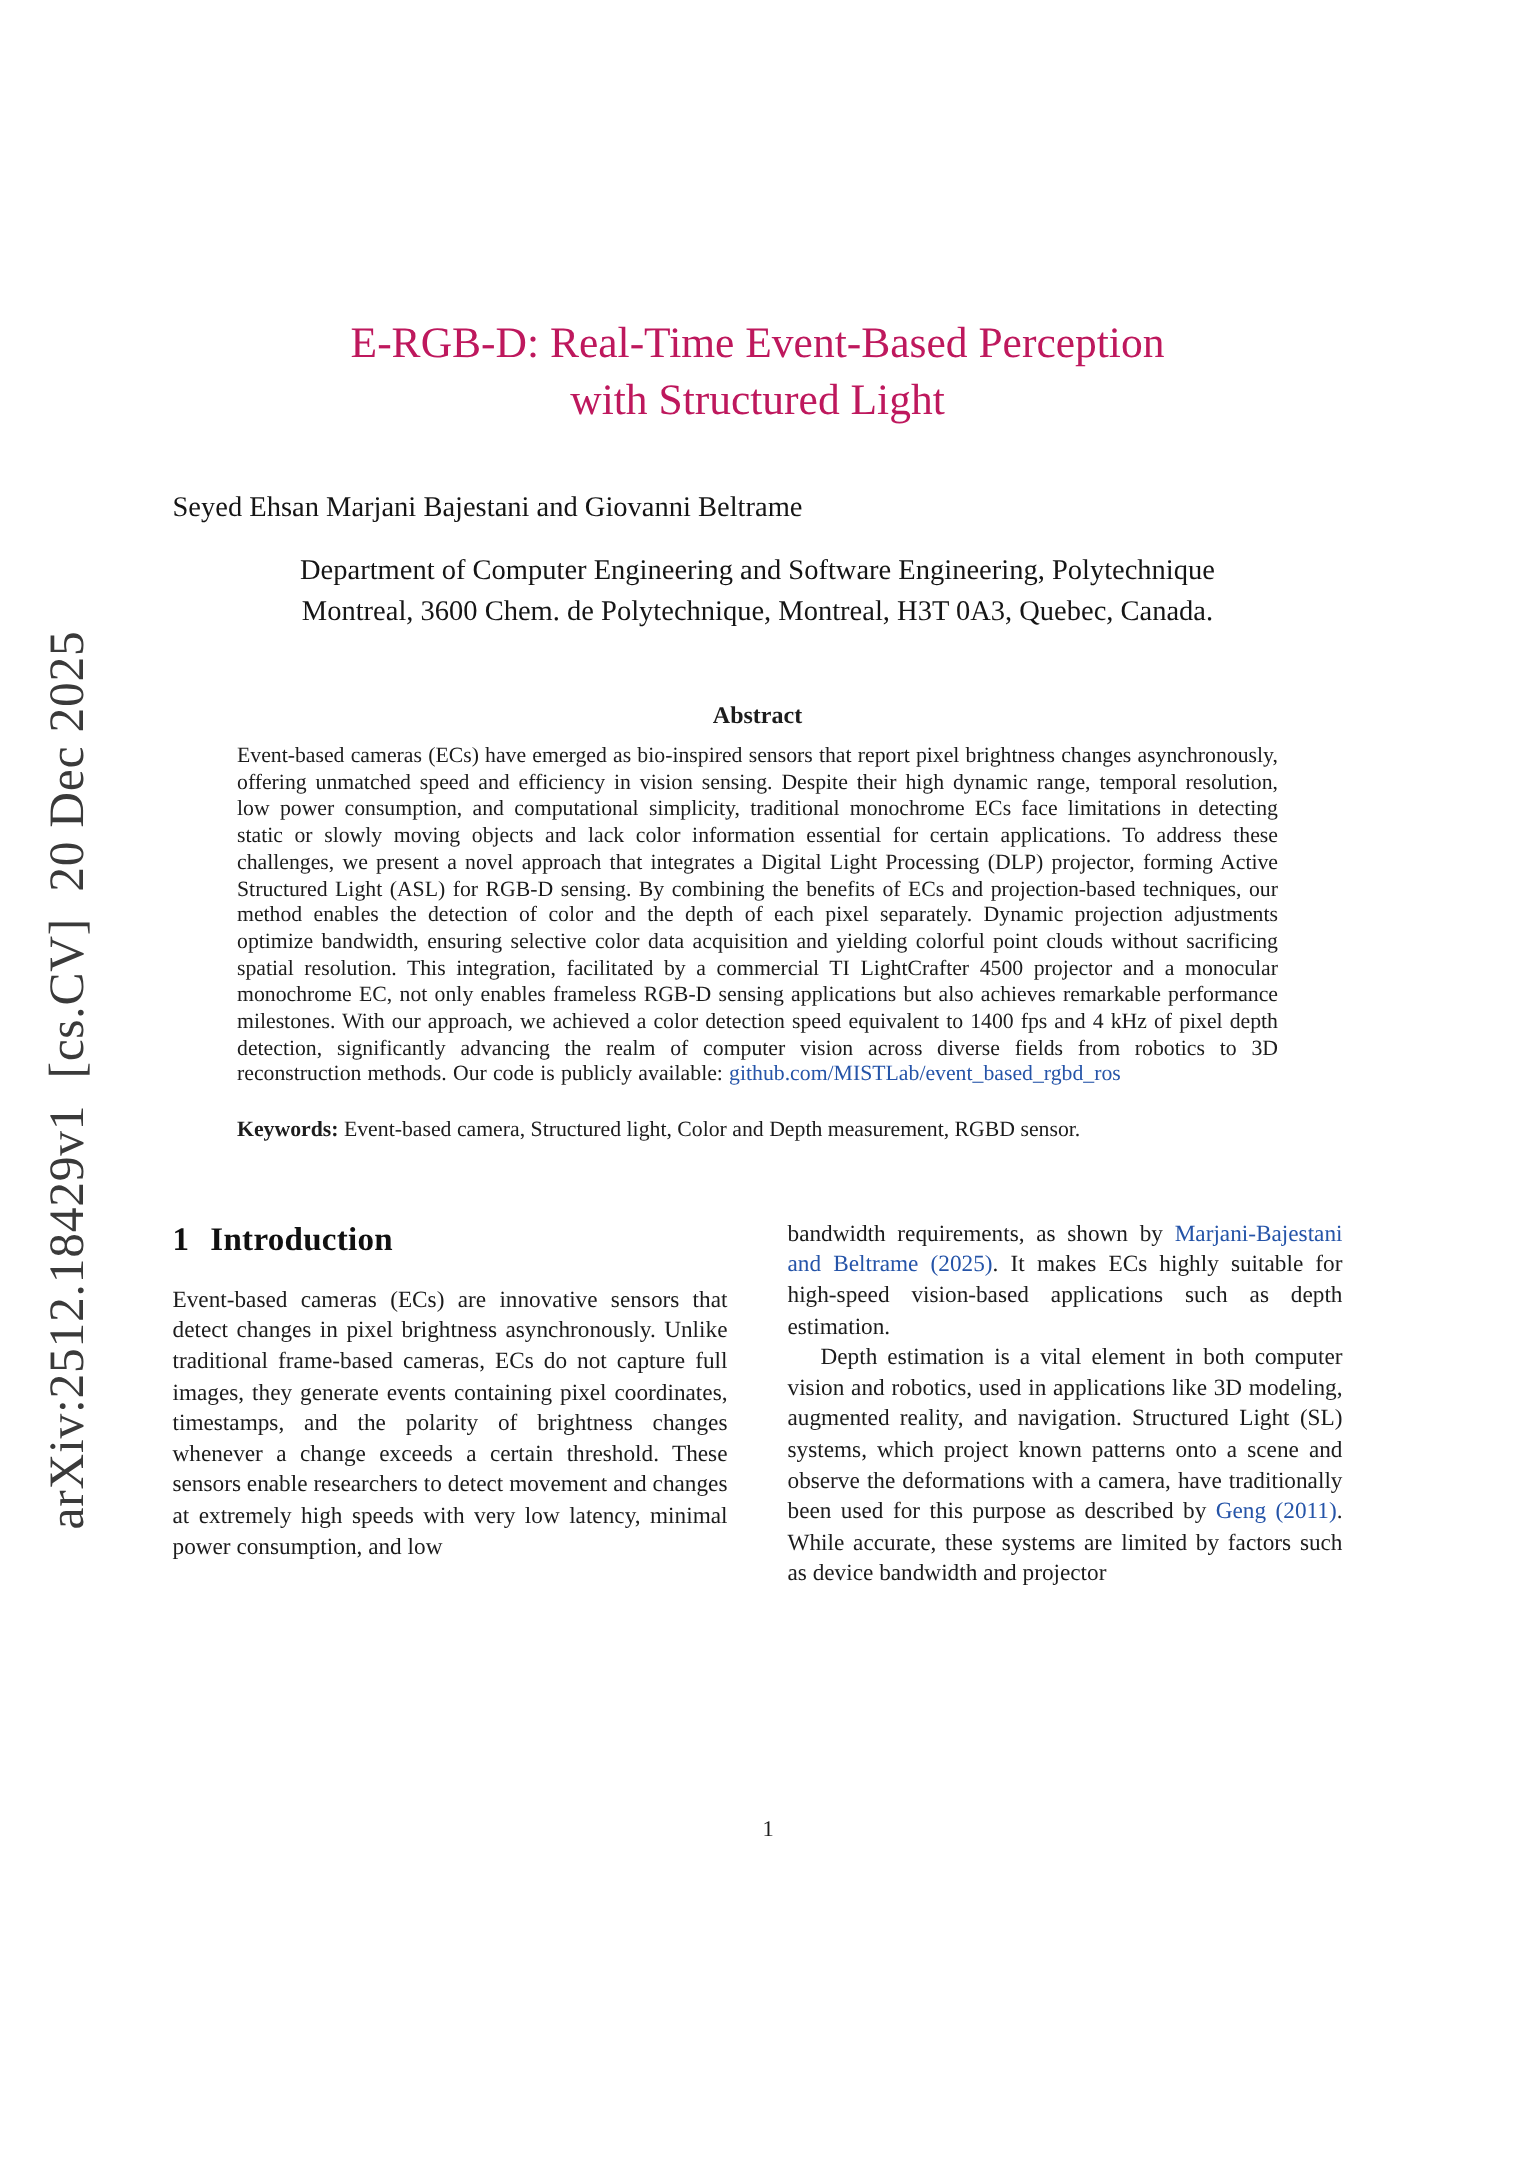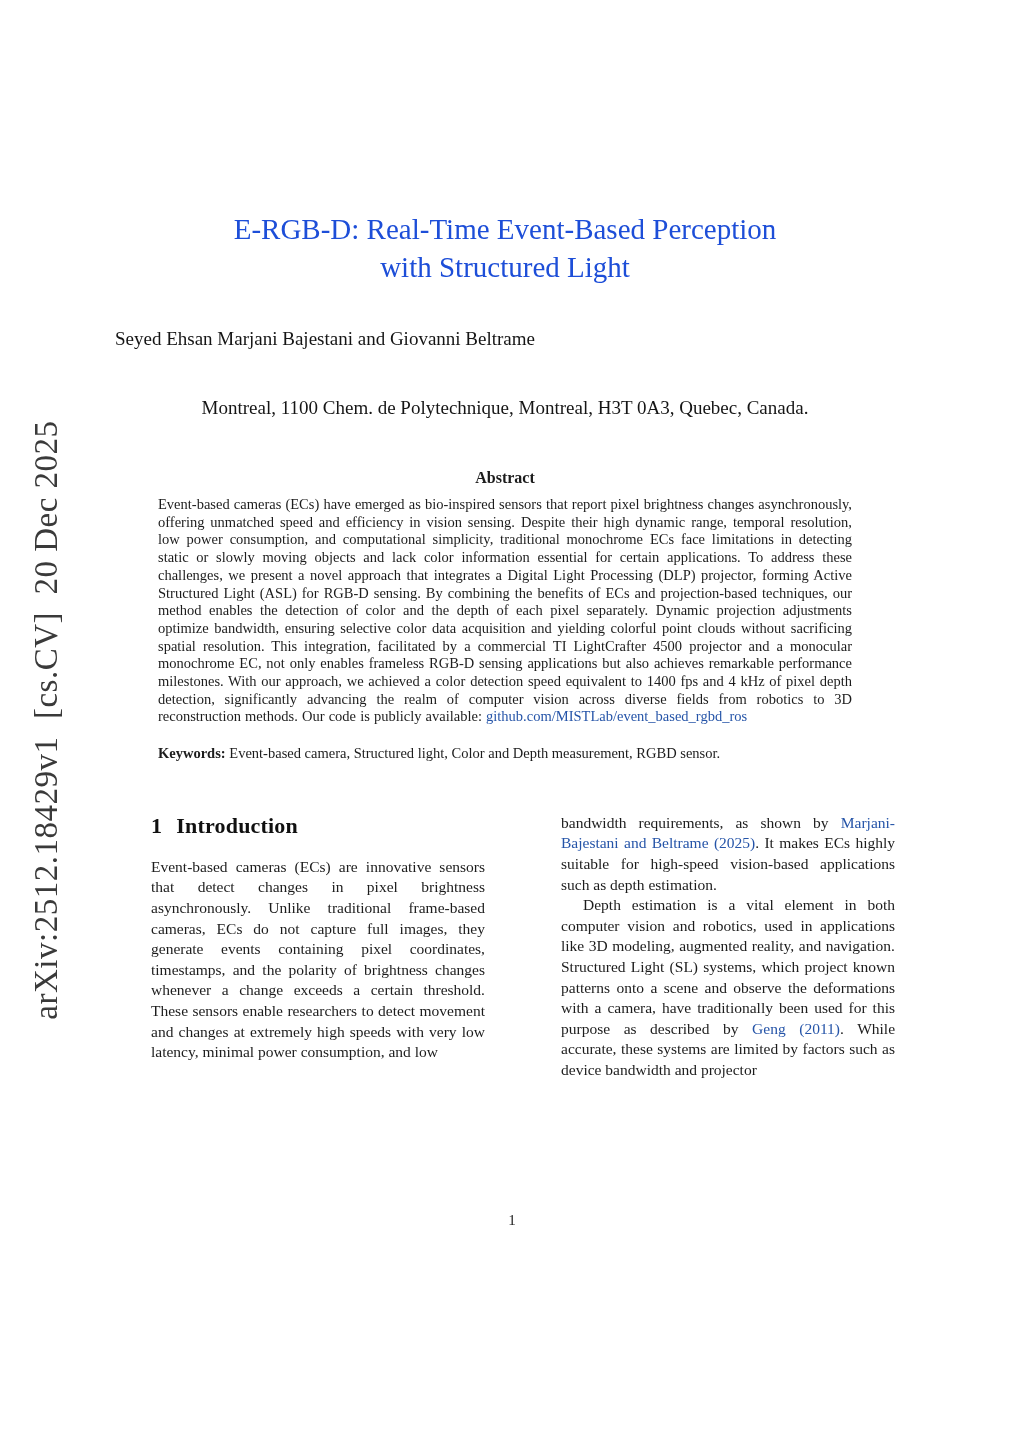--- a/index.html
+++ b/index.html
@@ -23,42 +23,42 @@
     letter-spacing: 0.5px;
   }
 
   .content { position: absolute; left: 115px; top: 210px; width: 780px; }
 
   .title {
     text-align: center;
     font-size: 29px;
     font-weight: 400;
     line-height: 38px;
-    color: #1d4ed8;
+    color: #be185d;
   }
   .authors { text-align: left; font-size: 19px; margin-top: 42px; color: #151515; }
   .affiliation { text-align: center; font-size: 19px; line-height: 27px; margin-top: 17px; color: #151515; }
   .corresponding { text-align: center; font-size: 18px; margin-top: 48px; }
 
   .link { color: #2554a8; text-decoration: none; cursor: pointer; }
 
   .abstract { margin: 48px 43px 0 43px; }
   .abstract-heading { text-align: center; font-weight: bold; font-size: 16px; }
   .abstract-body {
     margin-top: 9px;
     font-size: 14.5px;
     line-height: 17.7px;
     text-align: justify;
     word-spacing: 0.5px;
   }
   .keywords { margin: 19px 43px 0 43px; font-size: 14.5px; line-height: 17.7px; }
   .keywords b { font-weight: bold; margin-top: 48px; }
 
   .columns { display: flex; gap: 40px; margin-top: 50px; }
-  .col { width: 370px; margin-left: 36px; }
+  .col { width: 370px; }
   .section-heading {
     font-size: 22px; font-weight: bold; color: #101010;
     margin-bottom: 18px; letter-spacing: 0.2px;
   }
   .section-heading .num { margin-right: 14px; }
   .body-text {
     font-size: 15.5px;
     line-height: 20.6px;
     text-align: justify;
     hyphens: auto;
@@ -82,22 +82,22 @@
   <div class="content">
 
     <h1 class="title">
       <span>E-RGB-D: Real-Time Event-Based Perception</span><br>
       <span>with Structured Light</span>
     </h1>
 
     <div class="authors">Seyed Ehsan Marjani Bajestani and Giovanni Beltrame</div>
 
     <div class="affiliation">
-      <br>
-      <span>Montreal, 1100 Chem. de Polytechnique, Montreal, H3T 0A3, Quebec, Canada.</span>
+      <span>Department of Computer Engineering and Software Engineering, Polytechnique</span><br>
+      <span>Montreal, 3600 Chem. de Polytechnique, Montreal, H3T 0A3, Quebec, Canada.</span>
     </div>
 
 
     <div class="abstract">
       <div class="abstract-heading">Abstract</div>
       <div class="abstract-body">
         <span>Event-based cameras (ECs) have emerged as bio-inspired sensors that report pixel brightness changes asynchronously, offering unmatched speed and efficiency in vision sensing. Despite their high dynamic range, temporal resolution, low power consumption, and computational simplicity, traditional monochrome ECs face limitations in detecting static or slowly moving objects and lack color information essential for certain applications. To address these challenges, we present a novel approach that integrates a Digital Light Processing (DLP) projector, forming Active Structured Light (ASL) for RGB-D sensing. By combining the benefits of ECs and projection-based techniques, our method enables the detection of color and the depth of each pixel separately. Dynamic projection adjustments optimize bandwidth, ensuring selective color data acquisition and yielding colorful point clouds without sacrificing spatial resolution. This integration, facilitated by a commercial TI LightCrafter 4500 projector and a monocular monochrome EC, not only enables frameless RGB-D sensing applications but also achieves remarkable performance milestones. With our approach, we achieved a color detection speed equivalent to 1400 fps and 4 kHz of pixel depth detection, significantly advancing the realm of computer vision across diverse fields from robotics to 3D reconstruction methods. Our code is publicly available: </span><span class="link">github.com/MISTLab/event_based_rgbd_ros</span>
       </div>
     </div>
 

